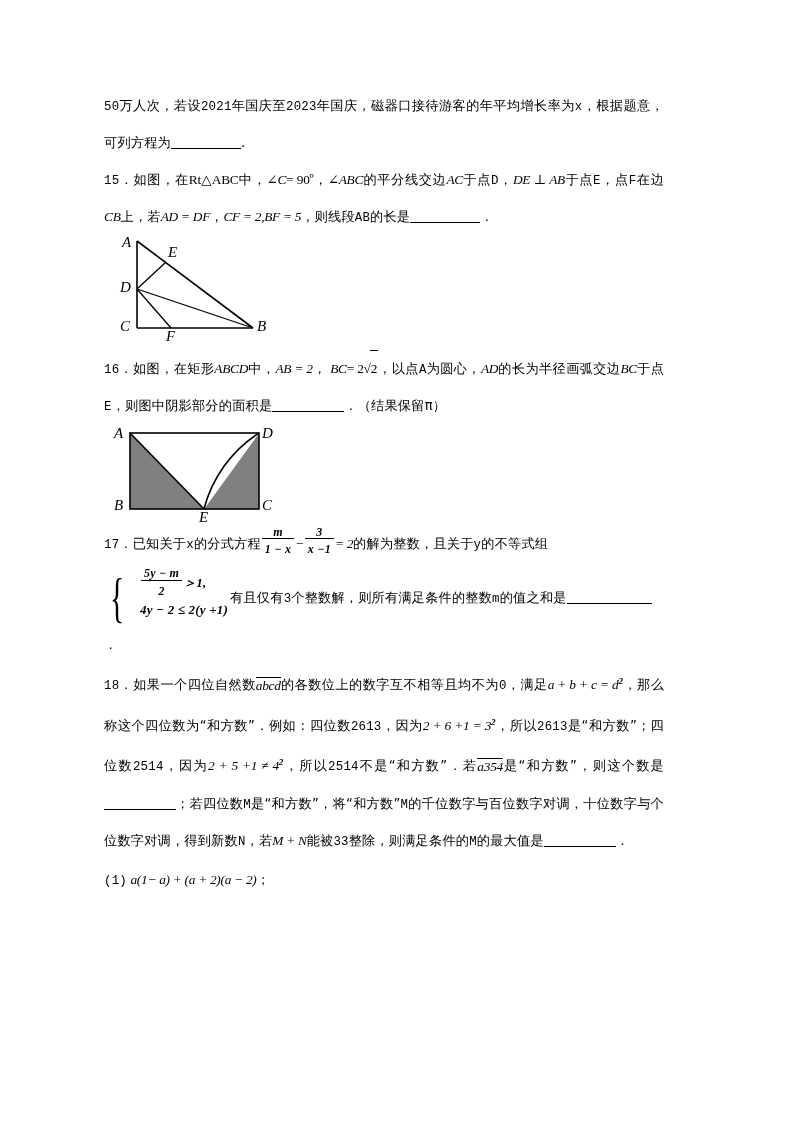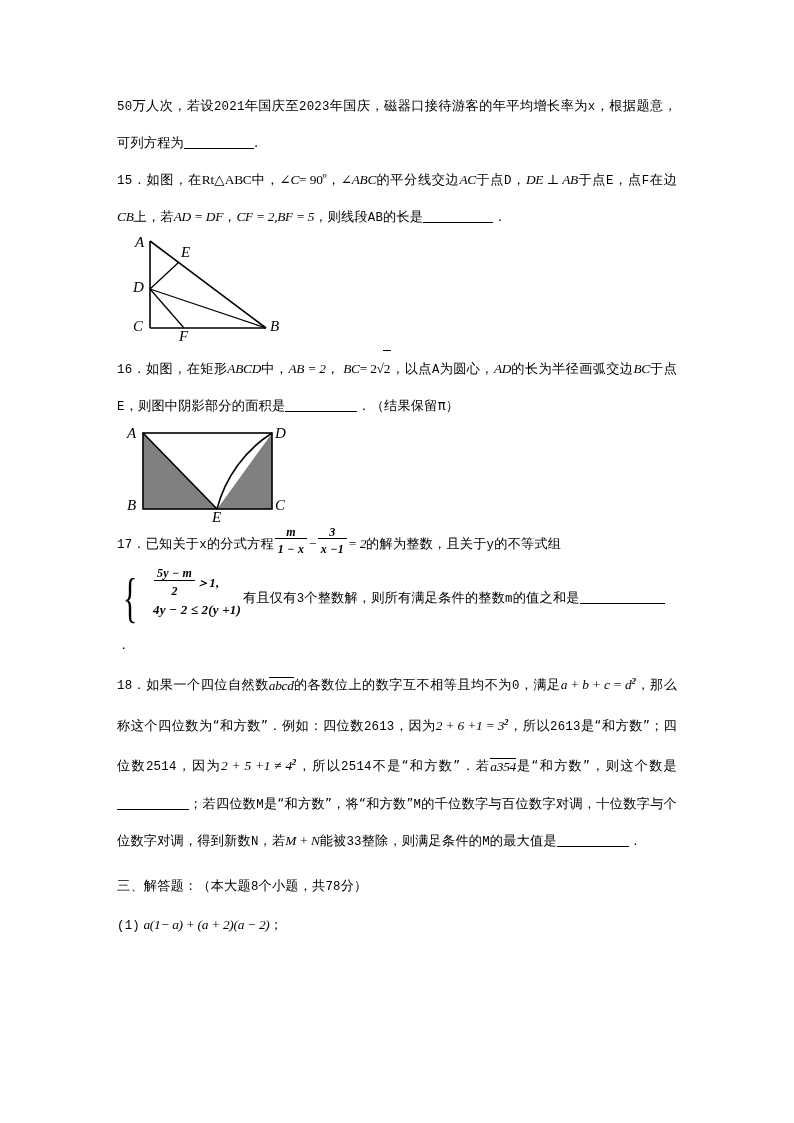--- a/index.html
+++ b/index.html
@@ -16,21 +16,21 @@
     overflow: hidden;
   }
   .page {
     position: absolute;
     left: 0; top: 0;
     width: 794px;
     height: 1123px;
   }
   .content {
     position: absolute;
-    left: 117px;
+    left: 104px;
     top: 88px;
     width: 560px;
   }
   .para {
     font-size: 13.3px;
     line-height: 35px;
     text-align: justify;
     text-justify: inter-ideograph;
     margin: 0;
     letter-spacing: 0.2px;
@@ -231,22 +231,19 @@
       <span class="sys"><span class="brace">{</span><span class="rows"><span class="row r1"><span class="frac" style="top:0;"><span class="nu">5y − m</span><span class="de">2</span></span><span>＞1,</span></span><span class="row">4y − 2 ≤ 2(y +1)</span></span></span><span class="cn">有且仅有</span><span class="num">3</span><span class="cn">个整数解，则所有满足条件的整数</span><span class="num">m</span><span class="cn">的值之和是</span><span class="blank b85"></span>
     </p>
     <p class="para" style="margin-top:-2px;">
       <span class="cn">．</span>
     </p>
 
     <p class="para q">
       <span class="num">18</span><span class="cn">．</span><span class="cn">如果一个四位自然数</span><span class="mathb ovl">abcd</span><span class="cn">的各数位上的数字互不相等且均不为</span><span class="num">0</span><span class="cn">，满足</span><span class="mathb">a + b + c = d</span><span class="sup">2</span><span class="cn">，</span><span class="cn">那么称这个四位数为“和方数”．例如：四位数</span><span class="num">2613</span><span class="cn">，因为</span><span class="mathb">2 + 6 +1 = 3</span><span class="sup">2</span><span class="cn">，所以</span><span class="num">2613</span><span class="cn">是“和</span><span class="cn">方数”；四位数</span><span class="num">2514</span><span class="cn">，因为</span><span class="mathb">2 + 5 +1 ≠ 4</span><span class="sup">2</span><span class="cn">，所以</span><span class="num">2514</span><span class="cn">不是“和方数”．若</span><span class="mathb ovl">a354</span><span class="cn">是“和方数”，</span><span class="cn">则这个数是</span><span class="blank b72"></span><span class="cn">；若四位数</span><span class="num">M</span><span class="cn">是“和方数”，将“和方数”</span><span class="num">M</span><span class="cn">的千位数字与百位数</span><span class="cn">字对调，十位数字与个位数字对调，得到新数</span><span class="num">N</span><span class="cn">，若</span><span class="mathb">M + N</span><span class="cn">能被</span><span class="num">33</span><span class="cn">整除，则满足条件的</span><span class="num">M</span><span class="cn">的最大值是</span><span class="blank b72"></span><span class="cn">．</span>
     </p>
 
-    <p class="para q" style="margin-top:8px;">
-      <span class="cn">三、解答题：（本大题</span><span class="num">8</span><span class="cn">个小题，共</span><span class="num">78</span><span class="cn">分）</span>
-    </p>
 
     <p class="para q" style="margin-top:2px;">
       <span class="num">(1)</span>&nbsp;<span class="mathb">a(1− a) + (a + 2)(a − 2)</span><span class="cn">；</span>
     </p>
 
   </div>
 </div>
 
 </body></html>

